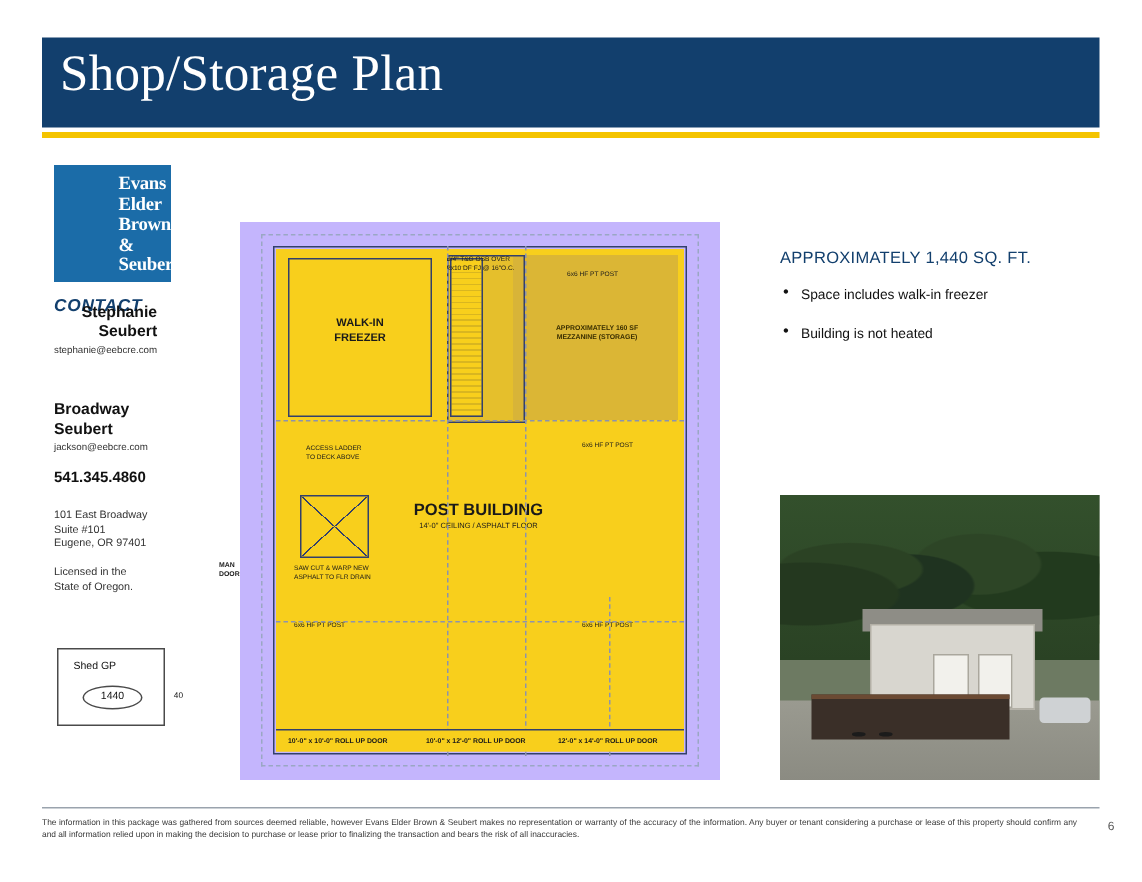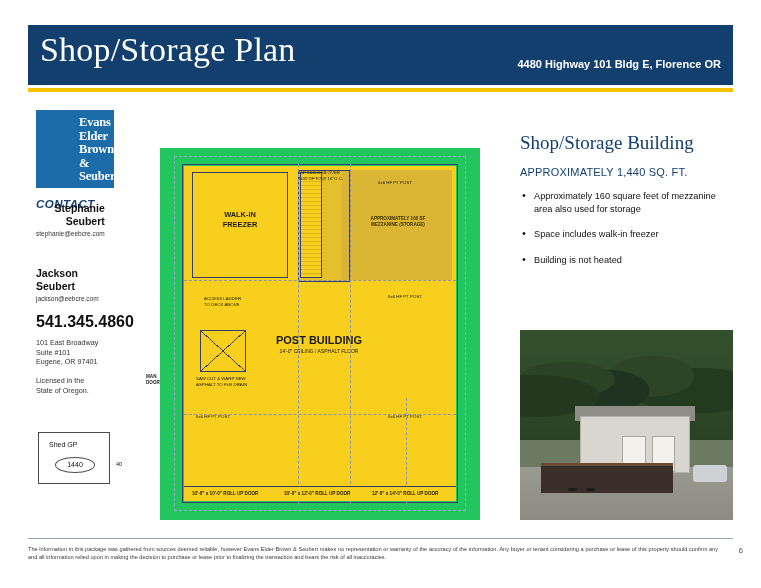--- a/index.html
+++ b/index.html
@@ -83,21 +83,21 @@
   .person .pname {
     font-size: 10.5px; font-weight: bold; color: #111; line-height: 12.5px;
   }
   .person .pemail {
     font-size: 6.5px; color: #333; margin-top: 3px;
   }
   .p1 { top: 202px; text-align: right; }
   .p2 { top: 267px; }
   .phone {
     position: absolute; left: 36px; top: 313px;
-    font-size: 16px; font-weight: bold; color: #111;
+    font-size: 10px; font-weight: bold; color: #111;
   }
   .addr {
     position: absolute; left: 36px; top: 338px;
     font-size: 7.2px; color: #333; line-height: 9.6px;
   }
   .licensed {
     position: absolute; left: 36px; top: 376px;
     font-size: 7.2px; color: #333; line-height: 9.6px;
   }
 
@@ -125,21 +125,21 @@
   .shed-num {
     position: absolute; right: -13px; top: 28px;
     font-size: 5.5px; color: #111;
   }
 
   
   .plan {
     position: absolute;
     left: 160px; top: 148px;
     width: 320px; height: 372px;
-    background: #22c55e;
+    background: #c4b5fd;
   }
   .plan-frame {
     position: absolute;
     left: 14px; top: 8px;
     width: 292px; height: 355px;
     border: 1px dashed #9aa7c4;
   }
   .plan-outer {
     position: absolute;
     left: 22px; top: 16px;
@@ -372,42 +372,41 @@
     color: #555;
   }
 </style>
 </head>
 <body>
 
 <div class="page">
 
   <div class="header">
     <div class="header-title">Shop/Storage Plan</div>
-    <div class="header-address">4480 Highway 101 Bldg E, Florence OR</div>
   </div>
   <div class="header-rule"></div>
 
   <div class="logo-box">
     <div class="logo-line">Evans</div>
     <div class="logo-line">Elder</div>
     <div class="logo-line">Brown &amp;</div>
     <div class="logo-line">Seubert</div>
     <div class="logo-sub">COMMERCIAL REAL ESTATE</div>
   </div>
 
   <div class="contact-title">CONTACT</div>
 
   <div class="person p1">
     <div class="pname">Stephanie</div>
     <div class="pname">Seubert</div>
     <div class="pemail">stephanie@eebcre.com</div>
   </div>
 
   <div class="person p2">
-    <div class="pname">Jackson</div>
+    <div class="pname">Broadway</div>
     <div class="pname">Seubert</div>
     <div class="pemail">jackson@eebcre.com</div>
   </div>
 
   <div class="phone">541.345.4860</div>
 
   <div class="addr">
     <div>101 East Broadway</div>
     <div>Suite #101</div>
     <div>Eugene, OR 97401</div>
@@ -478,25 +477,23 @@
     <div class="dash-v" style="left:246px; top:250px; height:106px;"></div>
     <div class="dash-h" style="left:24px; top:132px; width:272px;"></div>
     <div class="dash-h" style="left:24px; top:266px; width:272px;"></div>
 
     <div class="roll-strip"></div>
     <div class="door-label" style="left:32px; top:343px;">10'-0" x 10'-0" ROLL UP DOOR</div>
     <div class="door-label" style="left:124px; top:343px;">10'-0" x 12'-0" ROLL UP DOOR</div>
     <div class="door-label" style="left:212px; top:343px;">12'-0" x 14'-0" ROLL UP DOOR</div>
   </div>
 
-  <div class="right-title">Shop/Storage Building</div>
   <div class="right-sub">APPROXIMATELY 1,440 SQ. FT.</div>
 
   <ul class="bullets">
-    <li>Approximately 160 square feet of mezzanine area also used for storage</li>
     <li>Space includes walk-in freezer</li>
     <li>Building is not heated</li>
   </ul>
 
   <div class="photo">
     <div class="sky"></div>
     <div class="trees"></div>
     <div class="ground"></div>
     <div class="bld-roof"></div>
     <div class="bld"></div>

